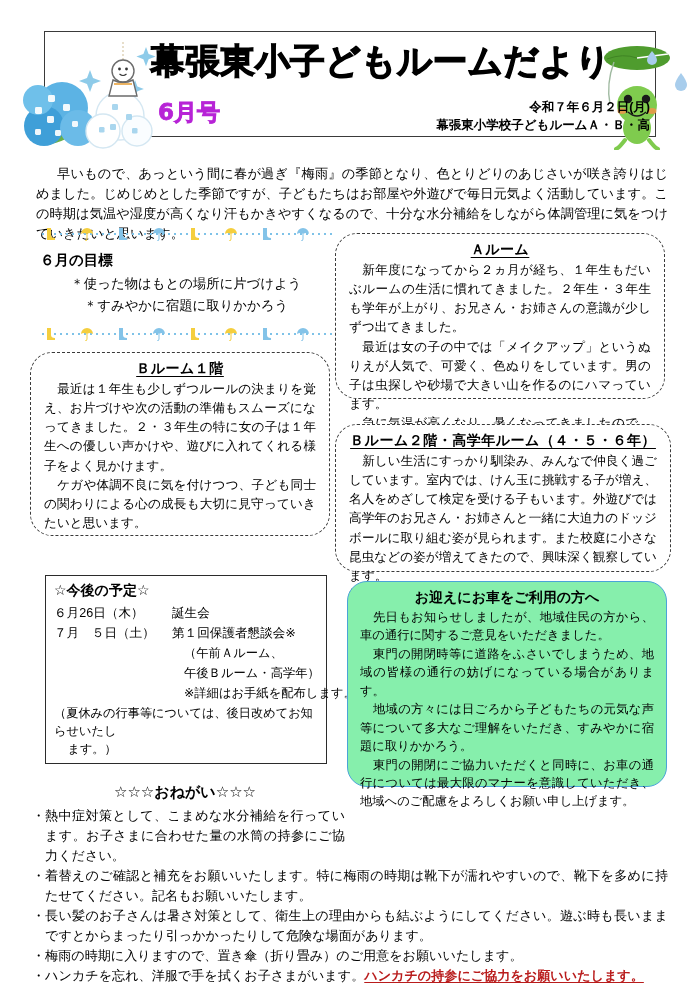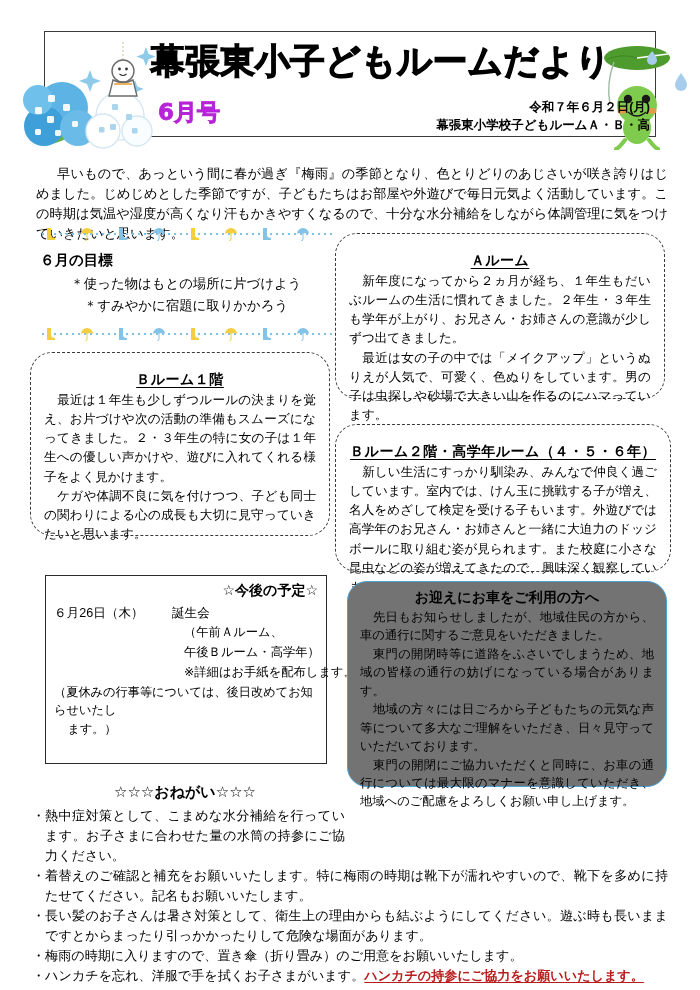--- a/index.html
+++ b/index.html
@@ -108,21 +108,21 @@
     line-height: 1.65;
   }
 
   
   .dbox {
     position: absolute;
     border: 1.4px dashed #3a3a3a;
     border-radius: 22px;
     box-sizing: border-box;
     background: #fff;
-    padding: 18px 13px 9px 13px;
+    padding: 7px 13px 9px 13px;
   }
   .dbox-title {
     text-align: center;
     font-size: 14px;
     font-weight: 600;
     text-decoration: underline;
     text-underline-offset: 2.5px;
     margin-bottom: 2px;
     letter-spacing: 0.5px;
   }
@@ -143,21 +143,21 @@
   #box-schedule {
     position: absolute;
     left: 45px; top: 575px;
     width: 282px; height: 189px;
     border: 1.3px solid #2b2b2b;
     box-sizing: border-box;
     background: #fff;
     padding: 6px 8px;
   }
   .sched-title {
-    text-align: right;
+    text-align: left;
     font-size: 14px;
     font-weight: 600;
     margin-bottom: 3px;
   }
   .sched-row {
     display: flex;
     font-size: 12.6px;
     line-height: 1.62;
     white-space: nowrap;
   }
@@ -168,21 +168,21 @@
   .sched-note2 { font-size: 12.2px; line-height: 1.5; padding-left: 1.1em;}
 
   
   #box-car {
     position: absolute;
     left: 347px; top: 581px;
     width: 320px; height: 206px;
     border: 1.6px solid #4aa3d8;
     border-radius: 20px;
     box-sizing: border-box;
-    background: #737373;
+    background: #86efac;
     padding: 7px 12px 5px 12px;
   }
   .car-title {
     text-align: center;
     font-size: 14px;
     font-weight: bold;
     margin-bottom: 1px;
   }
   .car-p {
     font-size: 12.3px;
@@ -402,34 +402,38 @@
   <p class="dbox-p noind">様々な遊びを通して豊かな経験をしてもらいたいと願っています。</p>
 </div>
 
 <div id="box-schedule">
   <div class="sched-title">☆今後の予定☆</div>
 
   <div class="sched-row">
     <span class="sched-date">６月26日（木）</span>
     <span class="sched-desc">誕生会</span>
   </div>
+  <div class="sched-row">
+    <span class="sched-date">７月　５日（土）</span>
+    <span class="sched-desc">第１回保護者懇談会※</span>
+  </div>
 
   <div class="sched-indent">（午前Ａルーム、</div>
   <div class="sched-indent">午後Ｂルーム・高学年）</div>
   <div class="sched-indent">※詳細はお手紙を配布します。</div>
 
   <div class="sched-note">（夏休みの行事等については、後日改めてお知らせいたし</div>
   <div class="sched-note2">ます。）</div>
 </div>
 
 <div id="box-car">
   <div class="car-title">お迎えにお車をご利用の方へ</div>
   <p class="car-p">先日もお知らせしましたが、地域住民の方から、車の通行に関するご意見をいただきました。</p>
   <p class="car-p">東門の開閉時等に道路をふさいでしまうため、地域の皆様の通行の妨げになっている場合があります。</p>
-  <p class="car-p">地域の方々には日ごろから子どもたちの元気な声等について多大なご理解をいただき、日々見守っていただいております。</p>
+  <p class="car-p">地域の方々には日ごろから子どもたちの元気な声等について多大なご理解をいただき、すみやかに宿題に取りかかろう。</p>
   <p class="car-p">東門の開閉にご協力いただくと同時に、お車の通行については最大限のマナーを意識していただき、地域へのご配慮をよろしくお願い申し上げます。</p>
 </div>
 
 <div class="onegai-title">☆☆☆おねがい☆☆☆</div>
 
 <div class="onegai-list">
   <div class="ob narrow">
     <span class="bullet">・</span>
     <span class="btxt">熱中症対策として、こまめな水分補給を行っています。お子さまに合わせた量の水筒の持参にご協力ください。</span>
   </div>

